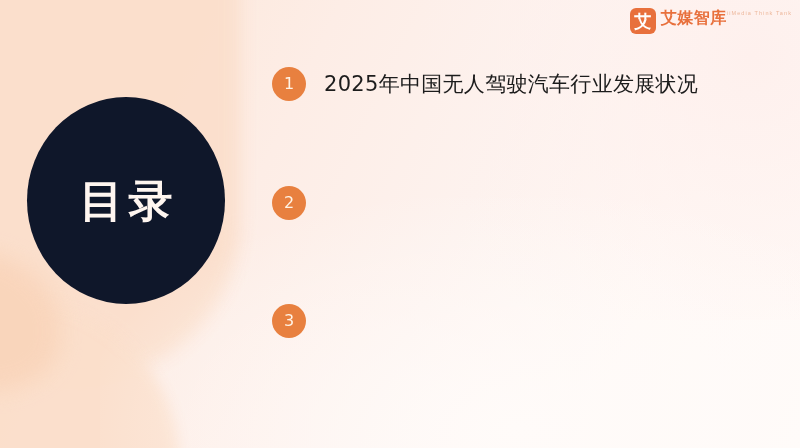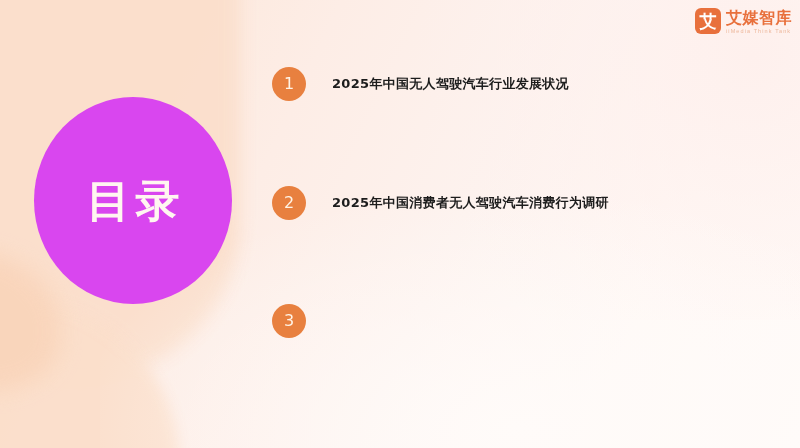--- a/index.html
+++ b/index.html
@@ -73,26 +73,26 @@
     right: 0;
     bottom: -80px;
     width: 700px;
     height: 330px;
     background: radial-gradient(ellipse at 60% 70%, #FFFBF9 0%, rgba(255,251,249,0) 75%);
   }
 
   
   .toc-circle {
     position: absolute;
-    left: 34px;
+    left: 27px;
     top: 97px;
     width: 198px;
     height: 207px;
     border-radius: 50%;
-    background: #d946ef;
+    background: #0f172a;
     display: flex;
     align-items: center;
     justify-content: center;
   }
   .toc-circle-label {
     color: #FFF6F0;
     font-size: 44px;
     font-weight: bold;
     letter-spacing: 5px;
     line-height: 1;
@@ -128,25 +128,24 @@
     font-size: 16px;
     font-weight: normal;
     display: flex;
     align-items: center;
     justify-content: center;
     font-family: "DejaVu Sans", "Liberation Sans", sans-serif;
     line-height: 1;
   }
   .toc-text {
     color: #1C1C1C;
-    font-size: 13px;
-    font-weight: bold;
+    font-size: 21px;
+    font-weight: normal;
     letter-spacing: 0.3px;
     font-family: "DejaVu Sans", "Liberation Sans", sans-serif;
-    margin-left: 8px;
   }
 
   
   .logo {
     position: absolute;
     right: 8px;
     top: 8px;
     display: flex;
     align-items: flex-start;
     gap: 5px;
@@ -160,21 +159,21 @@
     font-size: 17px;
     font-weight: bold;
     display: flex;
     align-items: center;
     justify-content: center;
     font-family: "DejaVu Sans", "Liberation Sans", sans-serif;
     line-height: 1;
   }
   .logo-textwrap {
     display: flex;
-    flex-direction: column;
+    flex-direction: row;
     justify-content: flex-start;
     padding-top: 1px;
   }
   .logo-name {
     color: #E8703C;
     font-size: 16px;
     font-weight: bold;
     letter-spacing: 0.5px;
     line-height: 1.1;
     font-family: "DejaVu Sans", "Liberation Sans", sans-serif;
@@ -213,21 +212,20 @@
 
   <div class="toc-list">
 
     <div class="toc-item i0">
       <div class="toc-num">1</div>
       <div class="toc-text">2025年中国无人驾驶汽车行业发展状况</div>
     </div>
 
     <div class="toc-item i1">
       <div class="toc-num">2</div>
-      <div class="toc-text">2025年中国消费者无人驾驶汽车消费行为调研</div>
     </div>
 
     <div class="toc-item i2">
       <div class="toc-num">3</div>
     </div>
 
   </div>
 
 </div>
 

